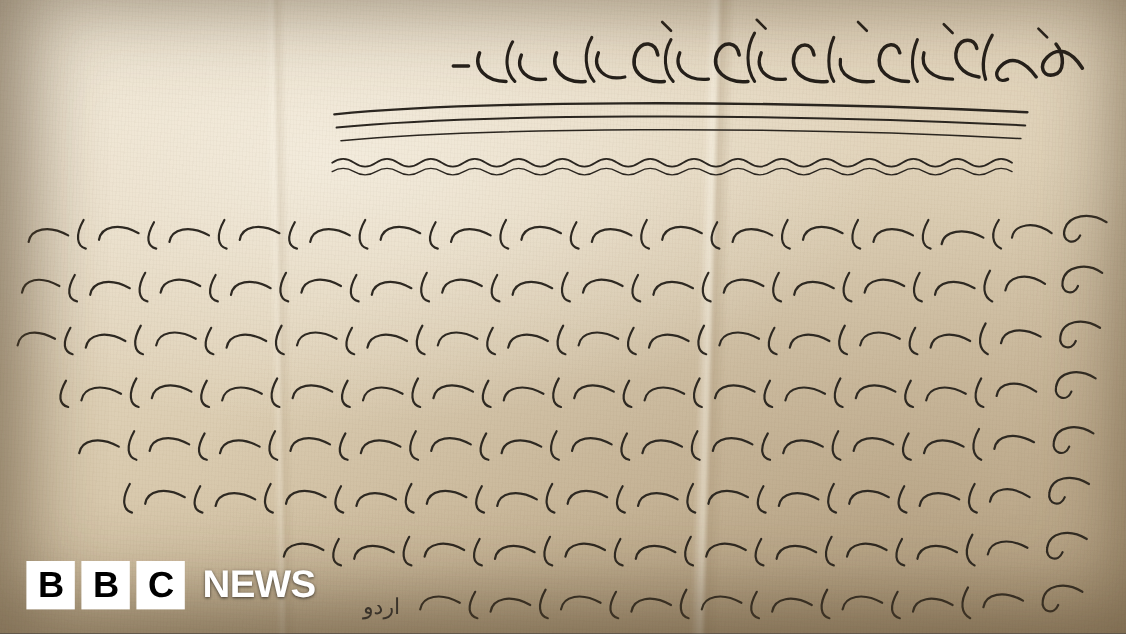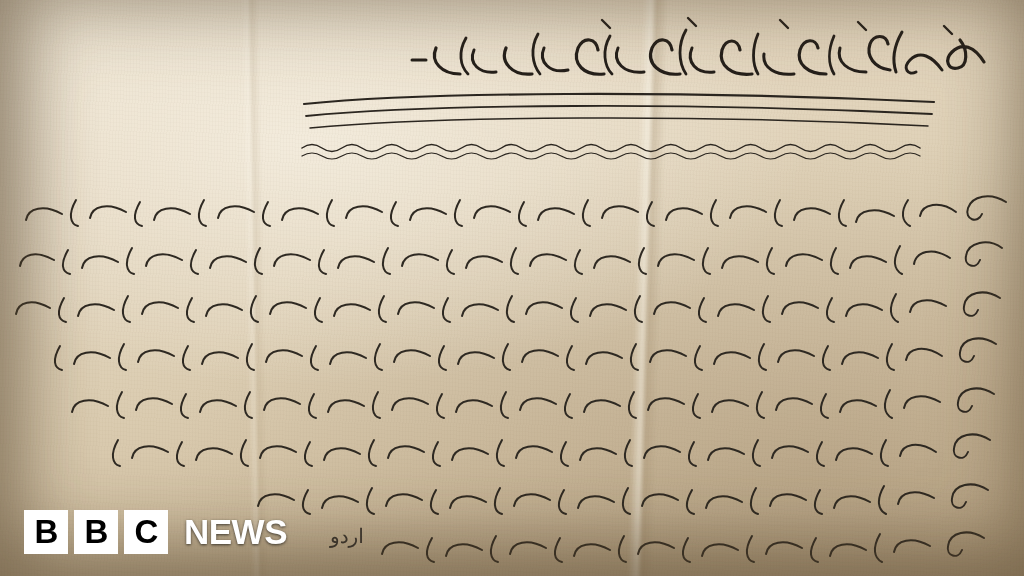--- a/index.html
+++ b/index.html
@@ -131,21 +131,21 @@
     font-family: "Liberation Sans", sans-serif;
     font-weight: 700;
     font-size: 35px;
     letter-spacing: -0.5px;
     margin-left: 8px;
     text-shadow: 0 1px 3px rgba(0,0,0,0.65);
   }
   .urdu-mark {
     position: absolute;
     left: 330px;
-    bottom: 28px;
+    bottom: 12px;
     color: #3a332a;
     font-size: 20px;
     z-index: 6;
   }
 
   
   .frame-edge {
     position: absolute;
     inset: 0;
     pointer-events: none;

